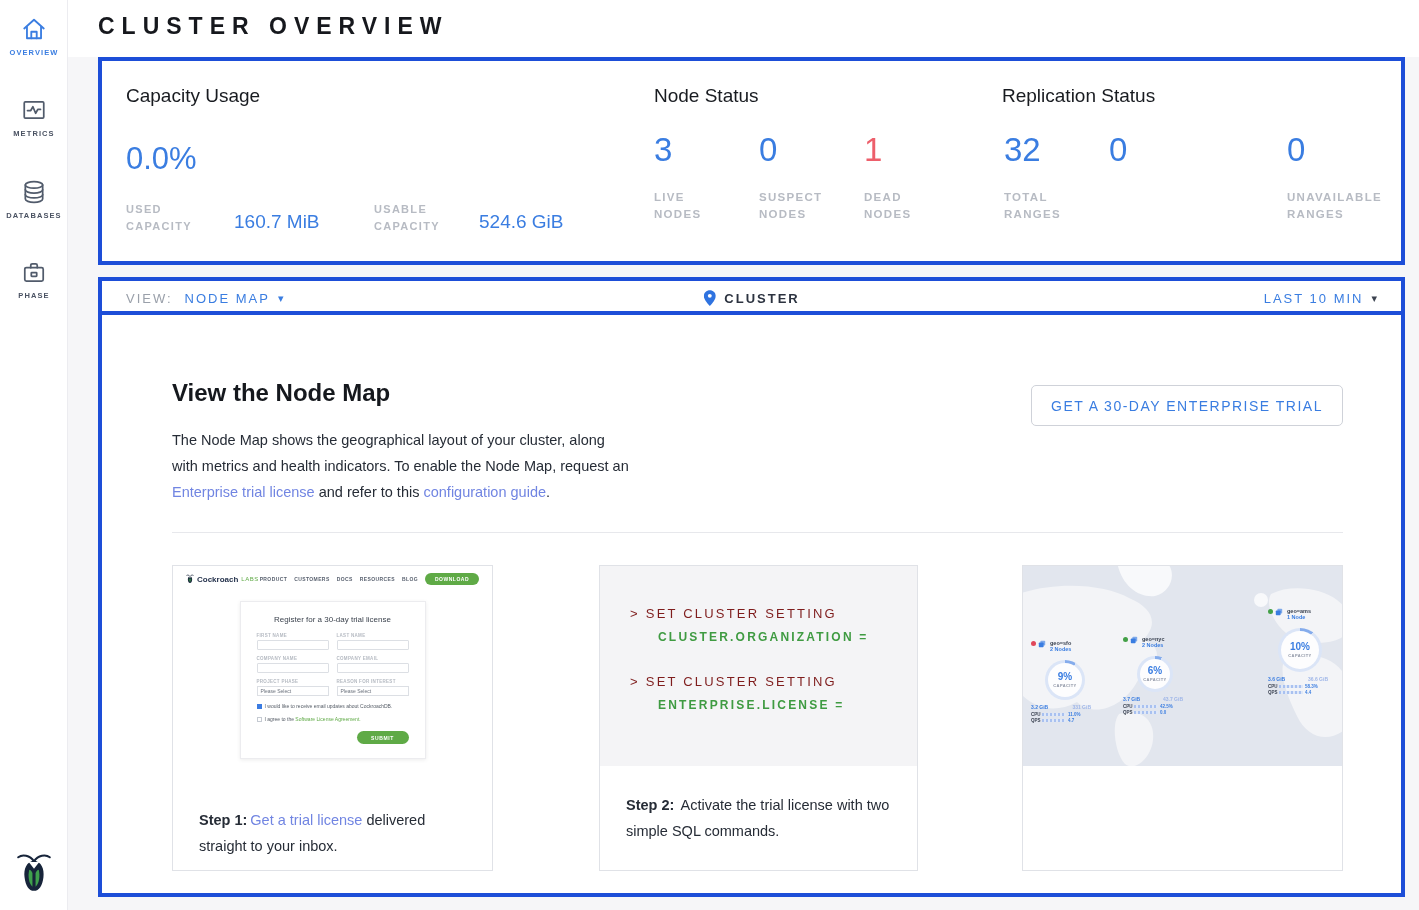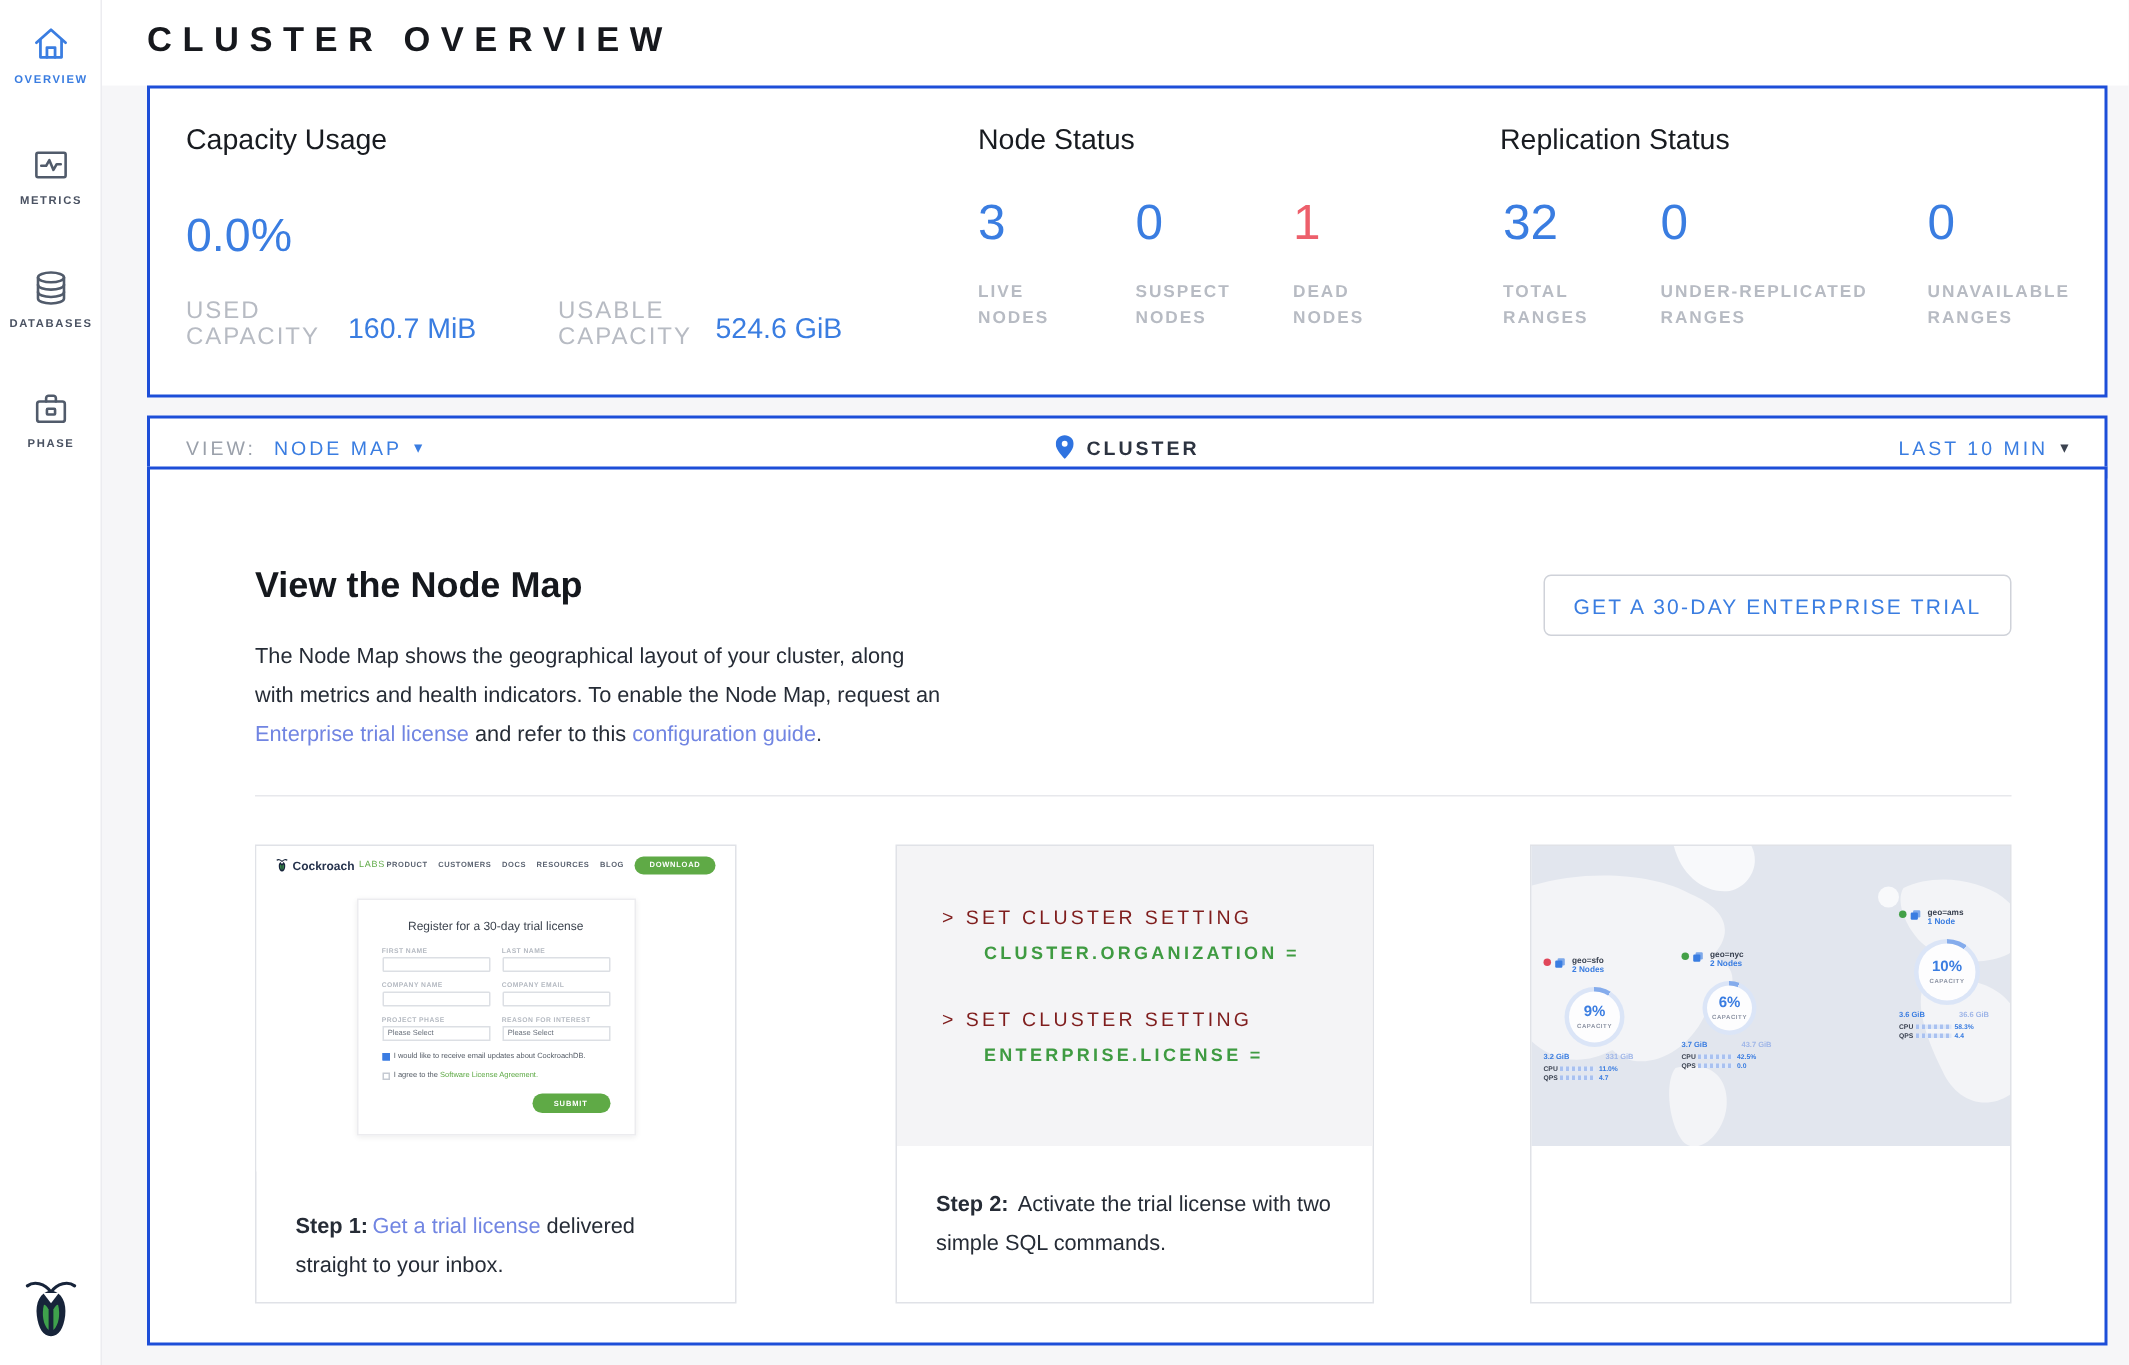--- a/index.html
+++ b/index.html
@@ -14,36 +14,36 @@
   .nav-label{font-size:7.5px;font-weight:700;letter-spacing:1.1px;color:#4a5262}
   .nav-item.active .nav-label{color:#3a7de1}
   .nav-1{top:16px}.nav-2{top:97px}.nav-3{top:179px}.nav-4{top:259px}
   .sidebar-logo{position:absolute;left:16px;bottom:16px;width:36px;height:42px;cursor:pointer}
 
   
   .main{position:absolute;left:68px;top:0;right:0;bottom:0}
   .header-strip{position:absolute;left:0;top:0;right:0;height:57px;background:#fff}
   .page-title{position:absolute;left:30px;top:13px;font-size:23px;font-weight:600;letter-spacing:7px;color:#16181d}
 
-  .card{background:#fff;border:2px solid #1d4ed8}
+  .card{background:#fff;border:4px solid #1d4ed8}
 
   
   .stats-card{position:absolute;left:30px;top:57px;width:1307px;height:208px}
   .stats-card h2{position:absolute;top:24px;font-size:19px;font-weight:500;color:#181b20}
   .h-cap{left:24px}.h-node{left:552px}.h-repl{left:900px}
   .cap-pct{position:absolute;left:24px;top:80px;font-size:31px;color:#3a7de1}
   .capbar{position:absolute;left:130px;top:80px;width:250px}
   .capbar .bar{height:26px;background:#e3e5ec;position:relative}
   .capbar .bar-dark{position:absolute;right:0;top:0;height:100%;width:38px;background:#cdd1db}
   .capbar .ticks{position:relative;height:6px;margin-top:3px}
   .capbar .tick{position:absolute;top:0;width:1px;height:5px;background:#aeb3bf}
   .t0{left:0}.t1{left:48px}.t2{left:96px}.t3{left:144px}.t4{left:192px}.t5{left:240px}
   .tick-label{position:absolute;top:12px;transform:translateX(-50%);font-size:12.5px;color:#7d8595;white-space:nowrap}
   .tl0{left:0}.tl1{left:96px}.tl2{left:192px}
-  .kv-label{position:absolute;font-size:16px;font-weight:400;letter-spacing:1.3px;color:#b7bbc3;line-height:17px}
+  .kv-label{position:absolute;font-size:11px;font-weight:700;letter-spacing:1.3px;color:#b7bbc3;line-height:17px}
   .kv-value{position:absolute;font-size:19px;color:#3a7de1}
   .used-l{left:24px;top:140px;width:86px}
   .used-v{left:132px;top:150px}
   .usable-l{left:272px;top:140px;width:96px}
   .usable-v{left:377px;top:150px}
   .metric{position:absolute;top:72px}
   .metric .num{font-size:33px;line-height:34px}
   .metric .num.blue{color:#3a7de1}
   .metric .num.red{color:#ed5f6b}
   .metric .lbl{margin-top:22px;font-size:11.5px;font-weight:700;letter-spacing:1.3px;color:#b7bbc3;line-height:17px}
@@ -211,21 +211,20 @@
         <div class="lbl">DEAD NODES</div>
       </div>
 
       <h2 class="h-repl">Replication Status</h2>
       <div class="metric m-r1">
         <div class="num blue">32</div>
         <div class="lbl">TOTAL RANGES</div>
       </div>
       <div class="metric m-r2">
         <div class="num blue">0</div>
-        <div class="lbl">UNDER-REPLICATED RANGES</div>
       </div>
       <div class="metric m-r3">
         <div class="num blue">0</div>
         <div class="lbl">UNAVAILABLE RANGES</div>
       </div>
     </section>
 
     <section class="card view-bar">
       <div class="vb-left">
         <span class="vb-label">VIEW:</span>

